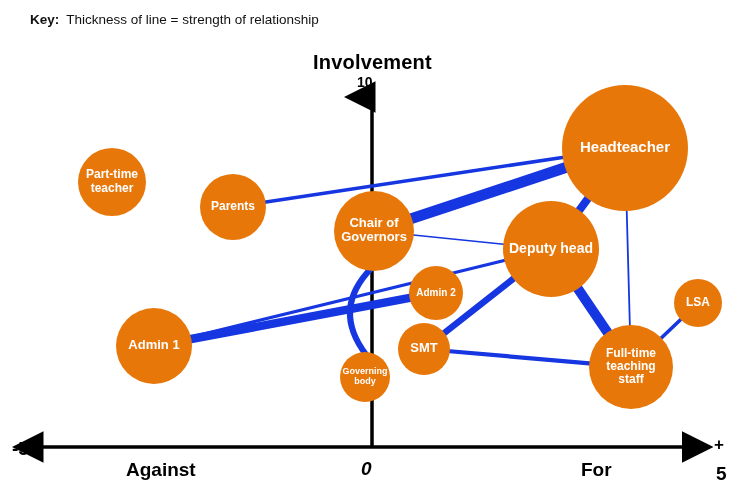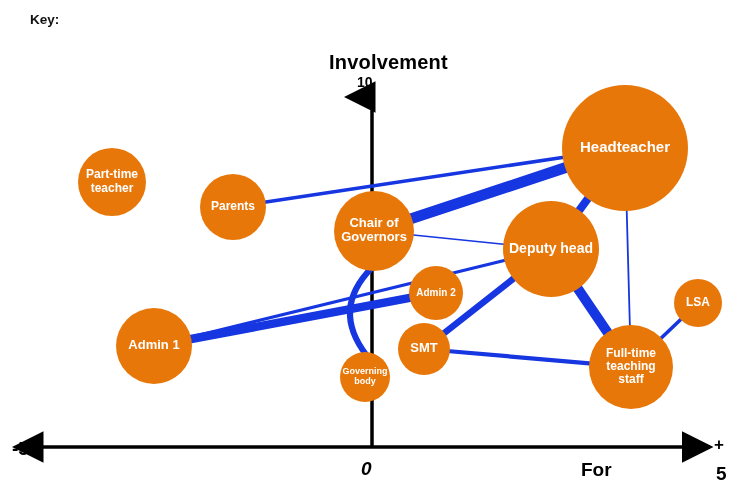--- a/index.html
+++ b/index.html
@@ -22,21 +22,21 @@
   .key-label{font-weight:bold;}
   .key-text{font-weight:normal;}
 
   
   .axis-title{
     position:absolute;
     font-weight:bold;color:#000;
     white-space:nowrap;
     text-align:center;
   }
-  #involvement-title{left:313px;top:51px;font-size:20px;letter-spacing:.2px;margin-left:16px;}
+  #involvement-title{left:313px;top:51px;font-size:20px;letter-spacing:.2px;}
   #involvement-max{left:357px;top:74px;font-size:14px;}
   #x-min{left:12px;top:438px;font-size:19px;}
   #x-plus{left:714px;top:435px;font-size:17px;}
   #x-max{left:716px;top:463px;font-size:19px;}
   #x-zero{left:361px;top:458px;font-size:19px;font-style:italic;}
   #against-label{left:126px;top:459px;font-size:19px;}
   #for-label{left:581px;top:459px;font-size:19px;}
 
   
   svg#canvas{position:absolute;left:0;top:0;width:740px;height:501px;}
@@ -51,28 +51,30 @@
     pointer-events:none;
   }
 </style>
 </head>
 <body>
 
 <div id="stage">
 
   <div class="key-row">
     <span class="key-label">Key:</span>
+    <span class="key-text">Thickness of line = strength of relationship</span>
   </div>
 
   <div class="axis-title" id="involvement-title">Involvement</div>
   <div class="axis-title" id="involvement-max">10</div>
   <div class="axis-title" id="x-min">-5</div>
   <div class="axis-title" id="x-plus">+</div>
   <div class="axis-title" id="x-max">5</div>
   <div class="axis-title" id="x-zero">0</div>
+  <div class="axis-title" id="against-label">Against</div>
   <div class="axis-title" id="for-label">For</div>
 
   <svg id="canvas" xmlns="http://www.w3.org/2000/svg">
     <defs>
       <marker id="arrow-up" markerWidth="9" markerHeight="9" refX="4.5" refY="8" orient="auto">
         <path d="M4.5,0 L9,9 L0,9 Z" fill="#000"></path>
       </marker>
       <marker id="arrow-left" markerWidth="9" markerHeight="9" refX="8" refY="4.5" orient="auto">
         <path d="M0,4.5 L9,0 L9,9 Z" fill="#000"></path>
       </marker>

